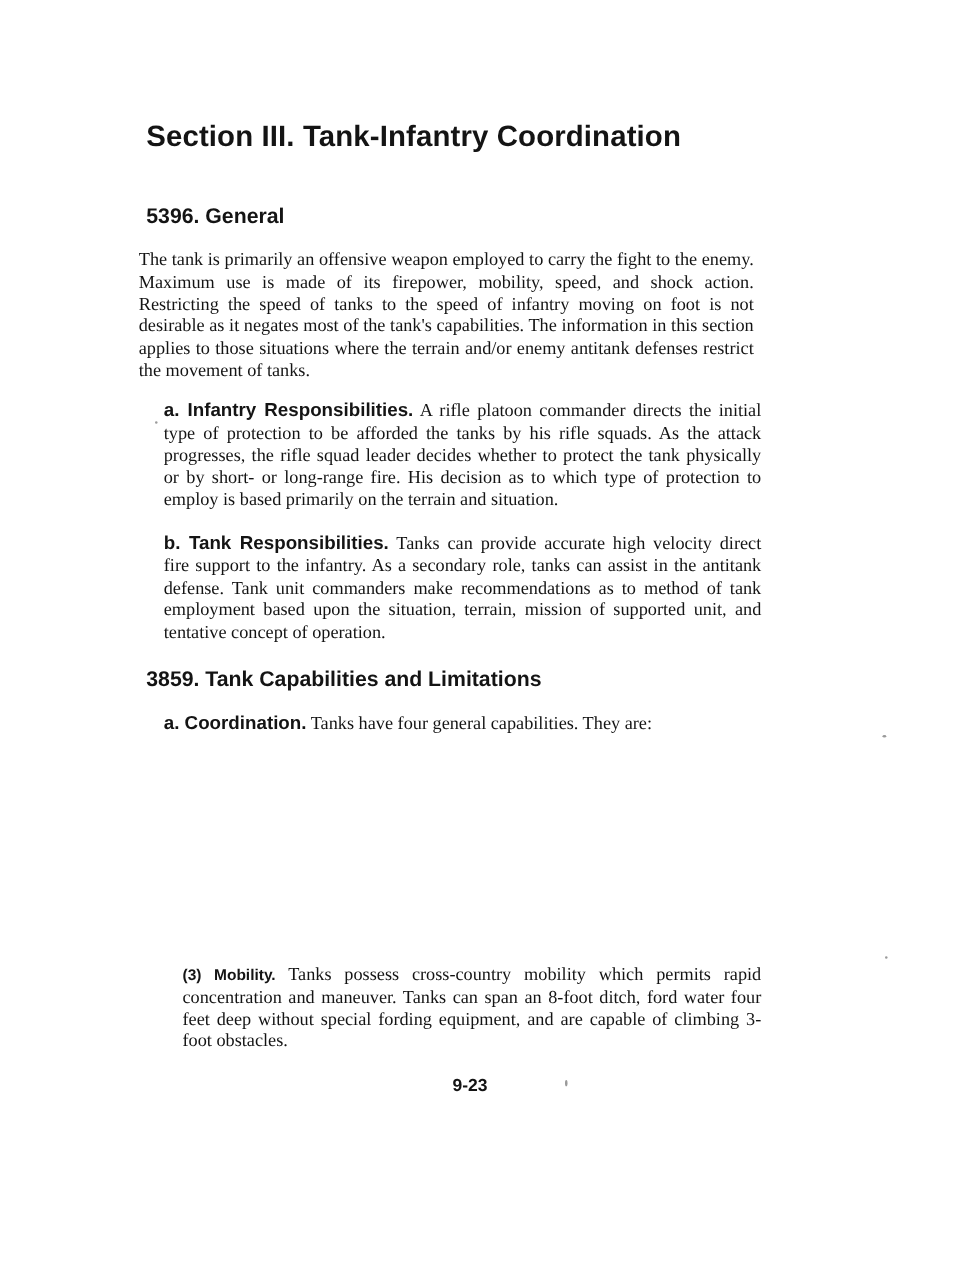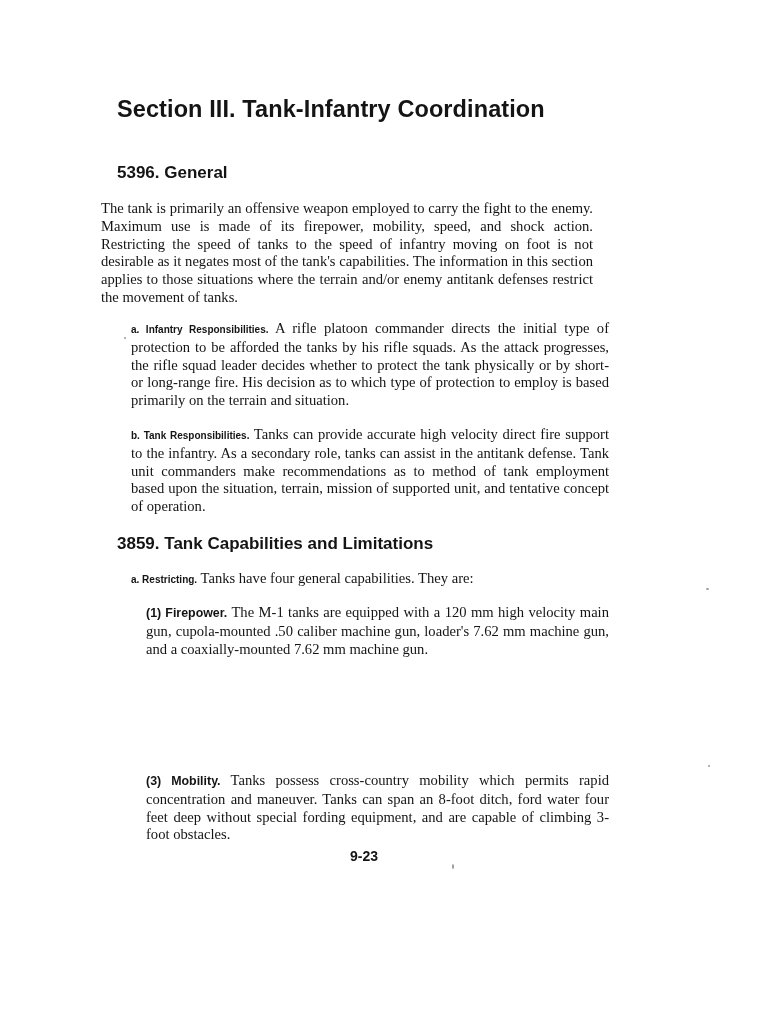--- a/index.html
+++ b/index.html
@@ -48,41 +48,41 @@
     .para {
       position: absolute;
       margin: 0;
       font-size: 14.6px;
       line-height: 17.8px;
       text-align: justify;
     }
     .para .lead {
       font-family: "Liberation Sans", "DejaVu Sans", sans-serif;
       font-weight: bold;
-      font-size: 10px;
+      font-size: 15px;
     }
     .para .lead-sm {
       font-family: "Liberation Sans", "DejaVu Sans", sans-serif;
       font-weight: bold;
       font-size: 12.4px;
     }
-    .p-general { left: 101px; top: 200px; width: 492px; }
+    .p-general { left: 111px; top: 200px; width: 492px; }
     .p-a { left: 131px; top: 320px; width: 478px; }
     .p-b { left: 131px; top: 426px; width: 478px; }
     .p-cap { left: 131px; top: 570px; width: 478px; text-align: left; }
     .p-1 { left: 146px; top: 604px; width: 463px; }
     .p-2 { left: 146px; top: 674px; width: 463px; }
     .p-3 { left: 146px; top: 772px; width: 463px; }
 
     .page-number {
       position: absolute;
       left: 350px;
       top: 848px;
       font-size: 14px;
-      margin: 0;
+      margin: 12px;
     }
     .speck {
       position: absolute;
       background: #9a9a9a;
       border-radius: 50%;
     }
   </style>
 </head>
 <body>
 
@@ -100,28 +100,24 @@
   </p>
 
   <p class="para p-b serif">
     <span class="lead">b. Tank Responsibilities.</span>
     <span>Tanks can provide accurate high velocity direct fire support to the infantry. As a secondary role, tanks can assist in the antitank defense. Tank unit commanders make recommendations as to method of tank employment based upon the situation, terrain, mission of supported unit, and tentative concept of operation.</span>
   </p>
 
   <h2 class="h2 h2-capab sans">3859. Tank Capabilities and Limitations</h2>
 
   <p class="para p-cap serif">
-    <span class="lead">a. Restricting.</span>
+    <span class="lead">a. Coordination.</span>
     <span>Tanks have four general capabilities. They are:</span>
   </p>
 
-  <p class="para p-1 serif">
-    <span class="lead-sm">(1) Firepower.</span>
-    <span>The M-1 tanks are equipped with a 120 mm high velocity main gun, cupola-mounted .50 caliber machine gun, loader's 7.62 mm machine gun, and a coaxially-mounted 7.62 mm machine gun.</span>
-  </p>
 
 
   <p class="para p-3 serif">
     <span class="lead-sm">(3) Mobility.</span>
     <span>Tanks possess cross-country mobility which permits rapid concentration and maneuver. Tanks can span an 8-foot ditch, ford water four feet deep without special fording equipment, and are capable of climbing 3-foot obstacles.</span>
   </p>
 
   <p class="page-number sans">9-23</p>
 
   <span class="speck" style="left:706px;top:588px;width:3px;height:2px;"></span>

